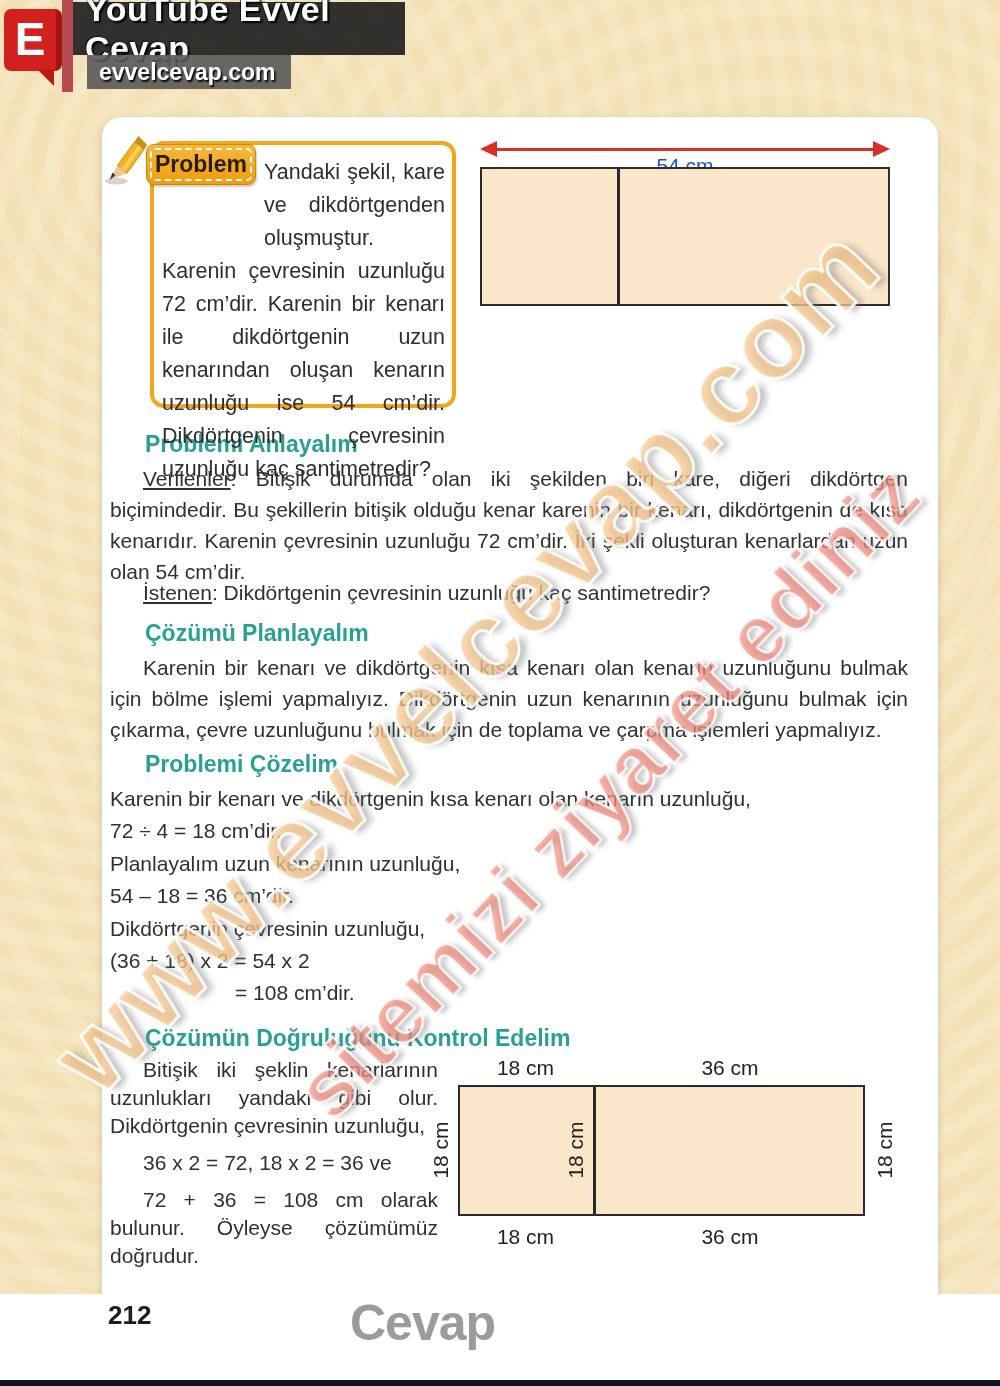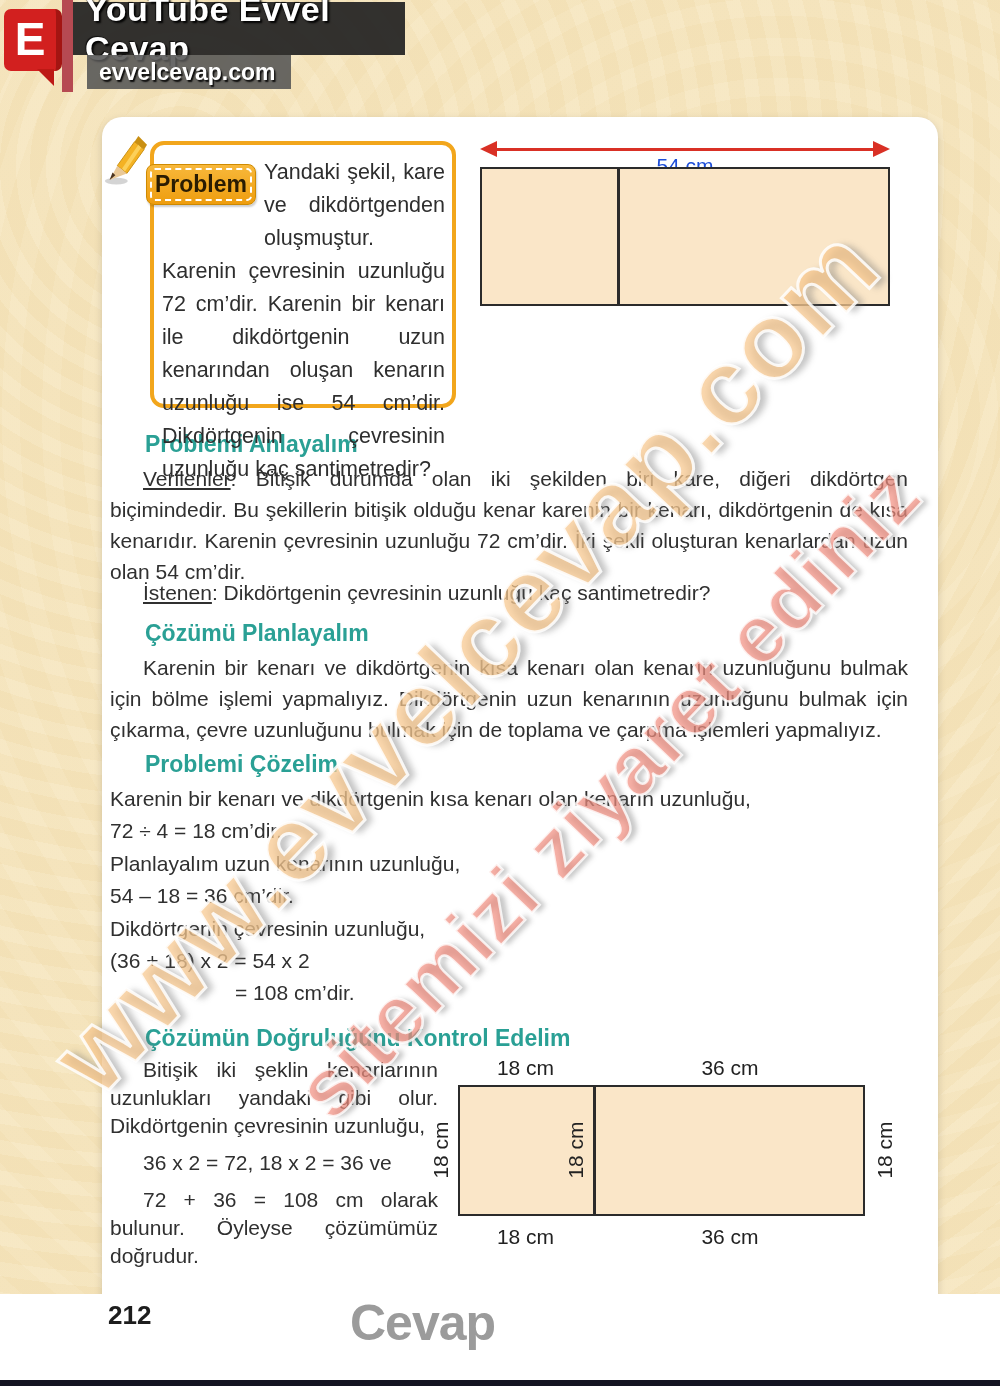--- a/index.html
+++ b/index.html
@@ -32,21 +32,21 @@
   .bottom-band{position:absolute;left:0;top:1294px;width:1000px;height:92px;background:#fff;z-index:1;}
   .navy-bar{position:absolute;left:0;top:1380px;width:1000px;height:6px;background:#141421;z-index:6;}
 
   
   .pencil{position:absolute;left:101px;top:131px;width:46px;height:56px;z-index:3;}
   .problem-box{position:absolute;left:150px;top:141px;width:306px;height:267px;box-sizing:border-box;
     border:4px solid var(--box_border,#F2A61C);border-radius:14px;background:#fff;z-index:2;}
   .problem-badge{position:absolute;left:146px;top:144px;width:108px;height:39px;z-index:4;
     background:linear-gradient(#F8B83B,#EE9D0E);border:1px solid #CF8A00;border-radius:8px;
     display:flex;align-items:center;justify-content:center;
-    font-size:23px;font-weight:bold;color:#2A1C02;box-shadow:1px 2px 2px rgba(0,0,0,0.2);margin-top:20px;}
+    font-size:23px;font-weight:bold;color:#2A1C02;box-shadow:1px 2px 2px rgba(0,0,0,0.2);}
   .problem-badge::before{content:'';position:absolute;left:3px;right:3px;top:3px;bottom:3px;
     border:2px dashed #fff;border-radius:5px;}
   .problem-text{position:absolute;left:162px;top:150px;width:283px;height:250px;z-index:3;
     font-size:21.5px;line-height:33px;text-align:justify;color:#2E2E2E;margin-top:6px;}
   .badge-spacer{float:left;width:102px;height:68px;}
 
   
   .arrow{position:absolute;left:480px;top:138px;width:410px;height:22px;z-index:2;
     display:flex;align-items:center;justify-content:center;}
   .arrow .line{position:absolute;left:5px;right:5px;top:9.5px;height:3px;background:var(--arrow_red,#D93025);}

